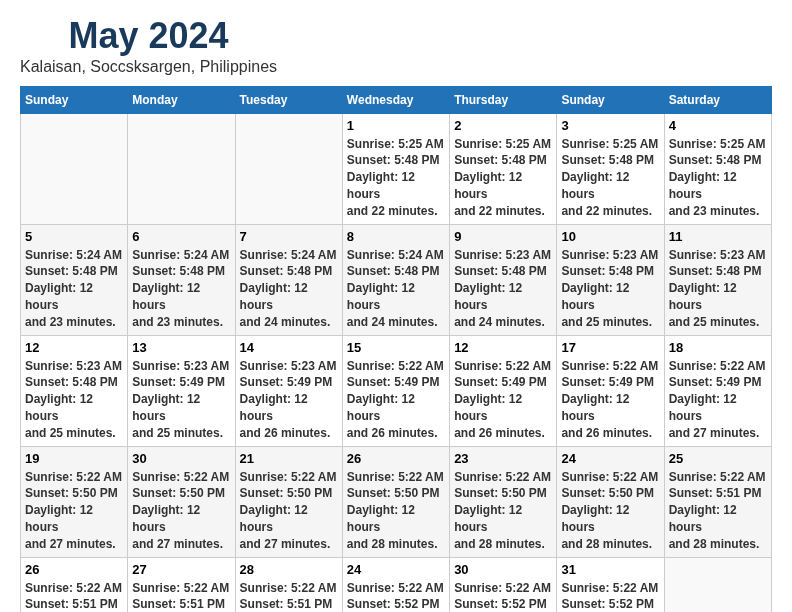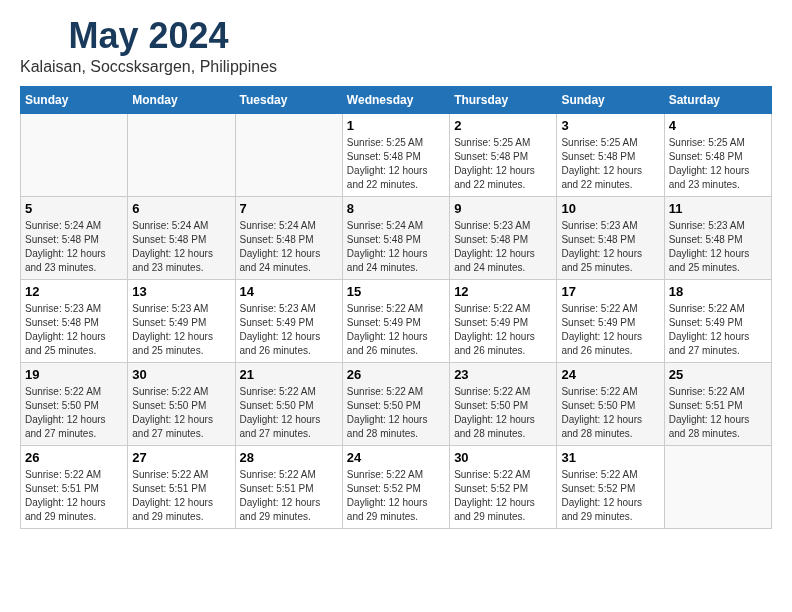--- a/index.html
+++ b/index.html
@@ -65,23 +65,24 @@
     tbody tr:nth-child(even) td {
       background: #f5f5f5;
     }
     .day-num {
       font-weight: bold;
       font-size: 13px;
       margin-bottom: 3px;
       color: #000;
     }
     .day-info {
-      font-size: 10px;
+      font-size: 12px;
       color: #333;
       line-height: 1.4;
+      font-weight: bold;
     }
     .empty-cell {
       background: #f9f9f9;
     }
   </style>
 </head>
 <body>
 
 <div class="header">
   <div class="title-block">

